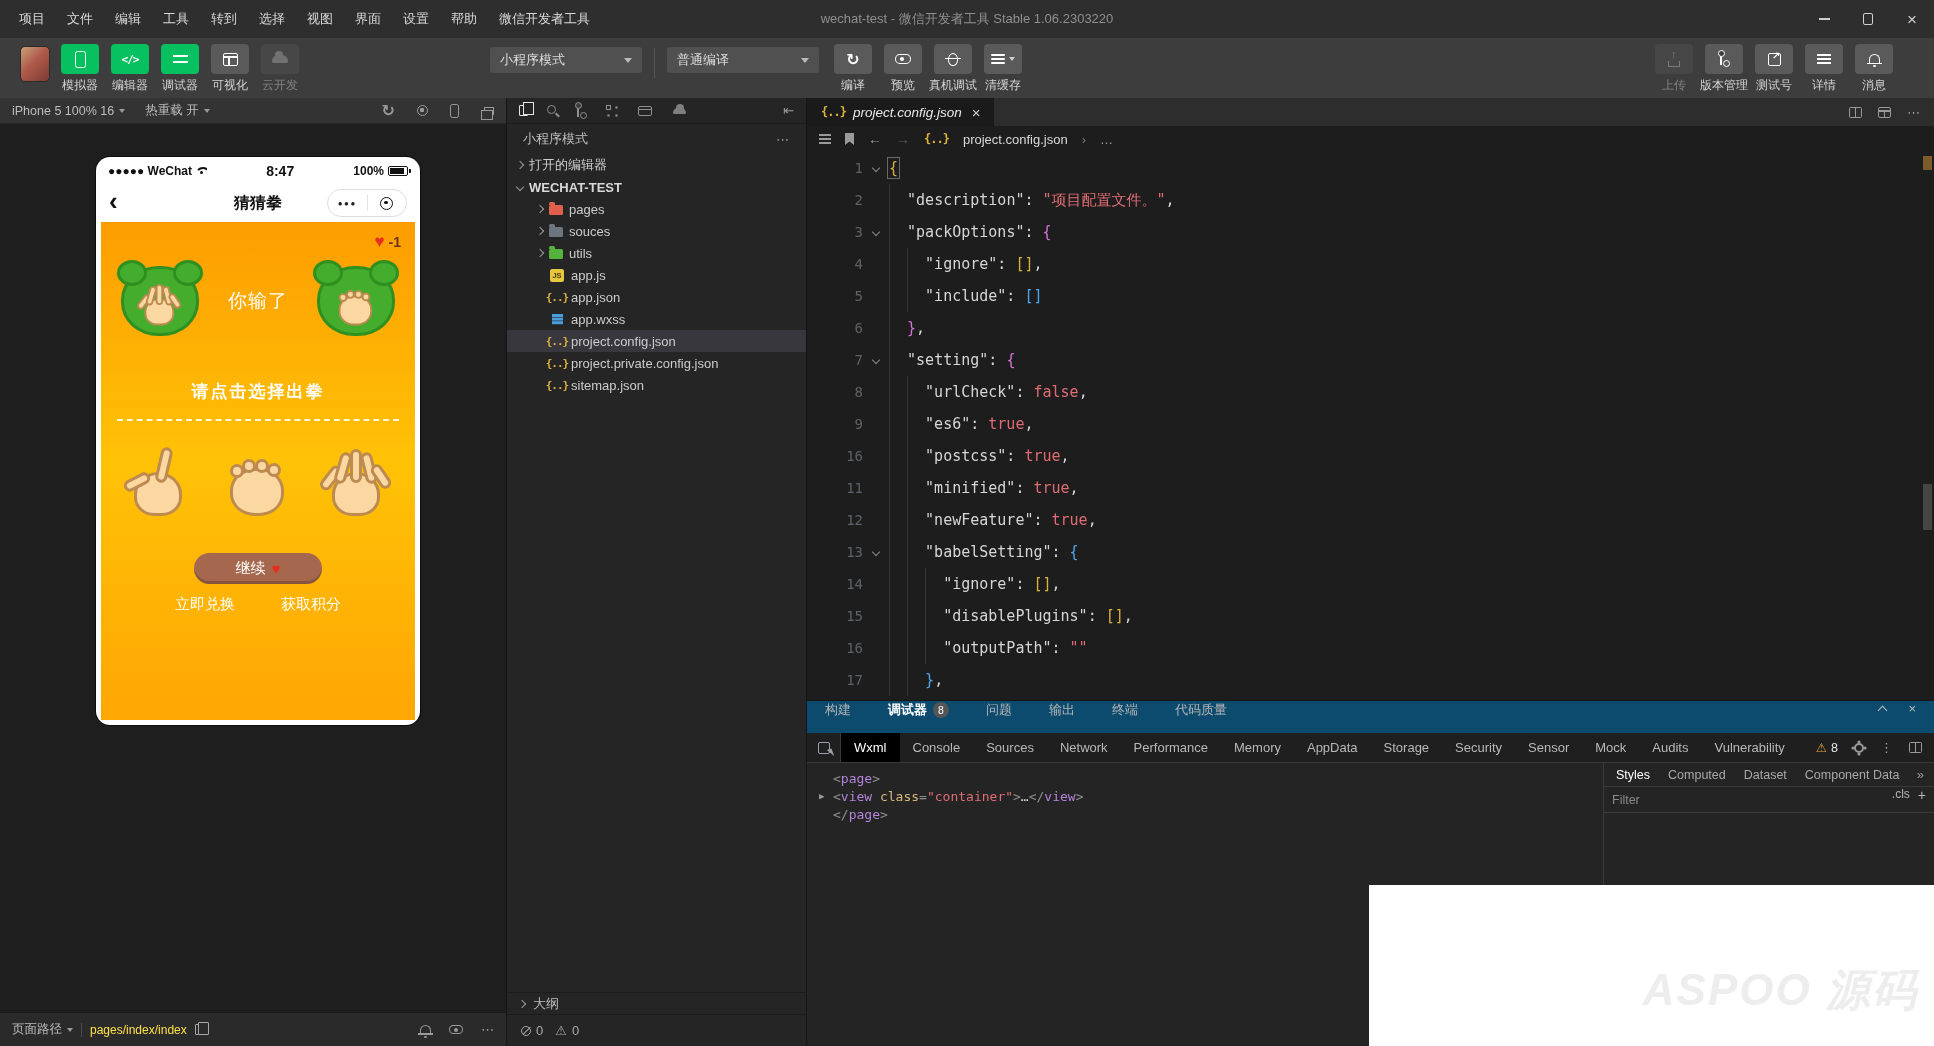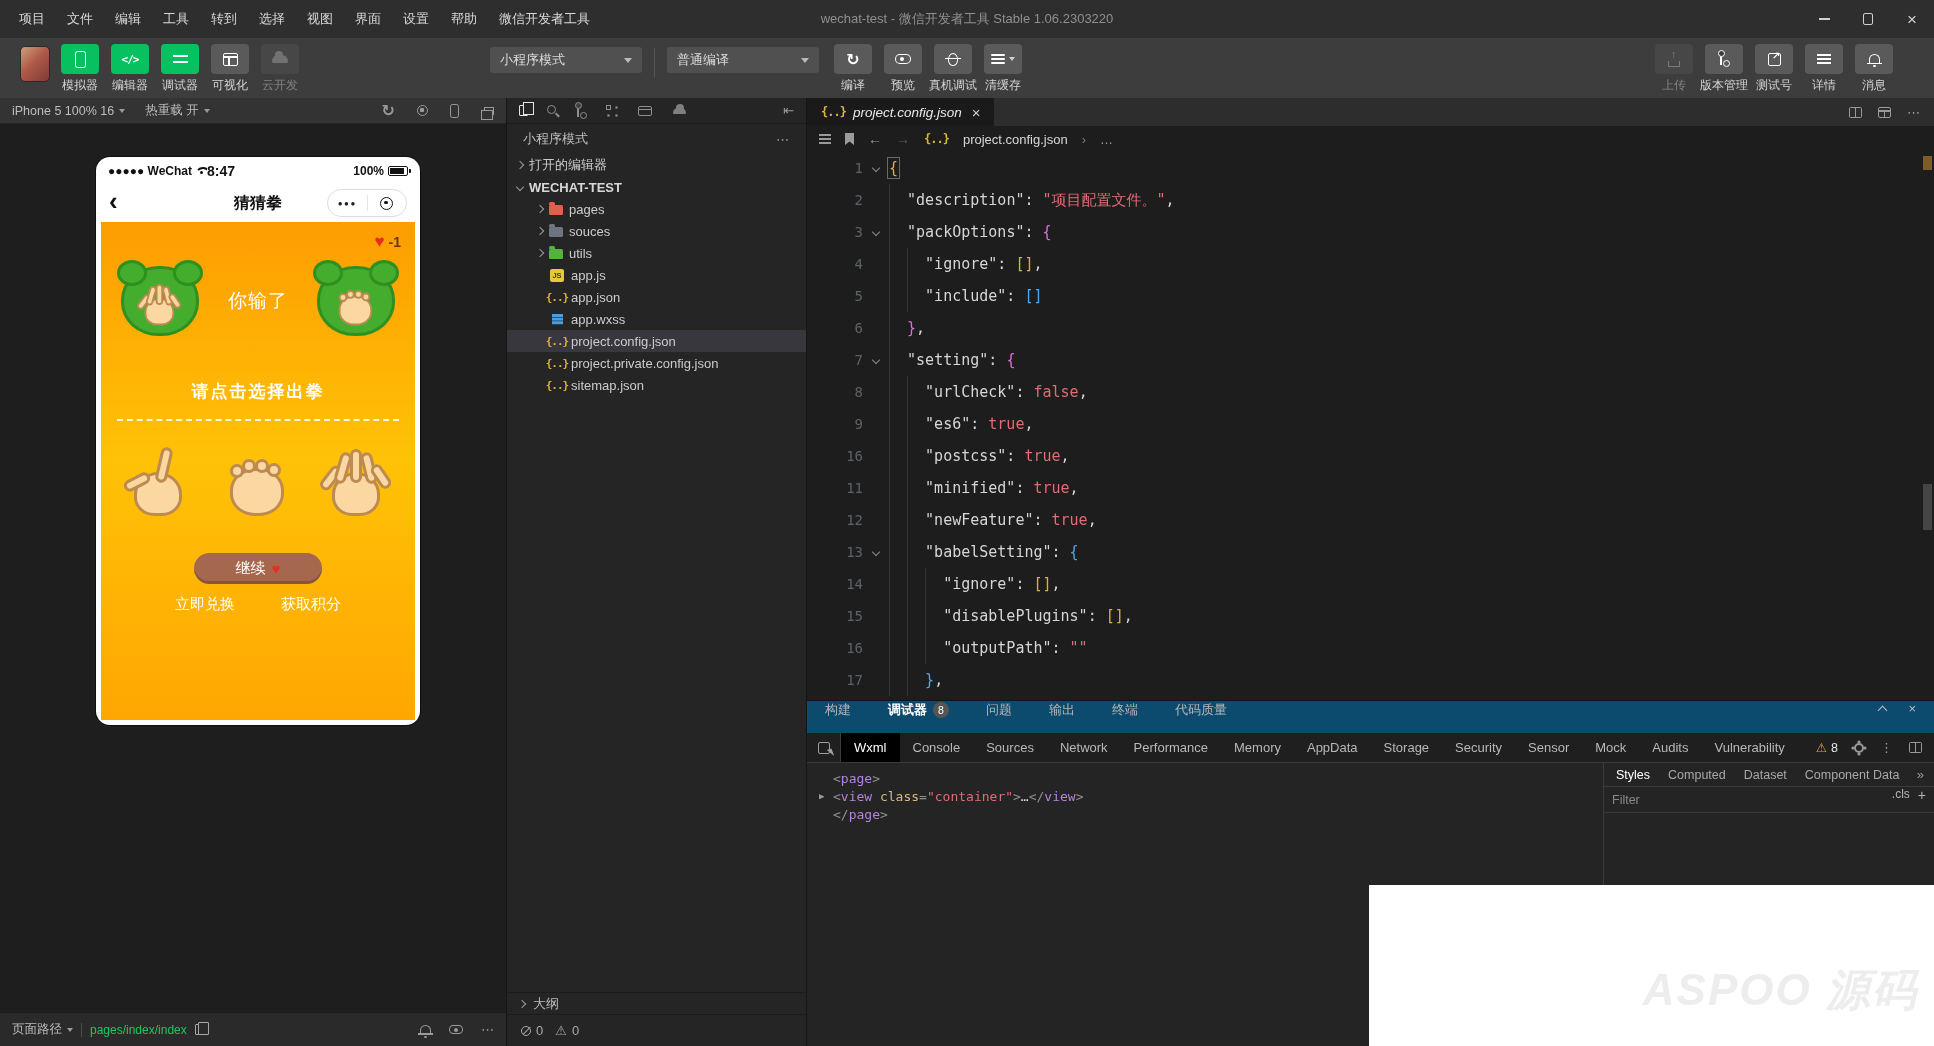--- a/index.html
+++ b/index.html
@@ -81,21 +81,21 @@
   .i-record{width:11px;height:11px;border:1.5px solid currentColor;border-radius:50%;display:inline-block;position:relative}
   .i-record::after{content:"";position:absolute;left:2.2px;top:2.2px;width:3.6px;height:3.6px;background:currentColor;border-radius:1px}
   .i-screens{width:10px;height:8px;border:1.4px solid currentColor;display:inline-block;position:relative;margin-left:3px}
   .i-screens::before{content:"";position:absolute;left:-4px;top:2px;width:10px;height:8px;border:1.4px solid currentColor;background:#333}
   .sim-stage{flex:1;position:relative;background:#1e1e1e;min-height:0}
 
   
   .phone{position:absolute;left:96px;top:33px;width:324px;height:568px;background:#ffffff;border-radius:14px;
     padding:0 5px 5px;display:flex;flex-direction:column;box-shadow:0 0 0 1px #0e0e0e}
   .p-status{height:27px;display:flex;align-items:center;padding:0 7px;color:#111;font-size:12px;font-weight:bold;flex:0 0 auto}
-  .p-time{flex:1;text-align:left;font-size:14px}
+  .p-time{flex:1;text-align:center;font-size:14px}
   .p-batt{display:flex;align-items:center;gap:4px}
   .batt{width:20px;height:10px;border:1.5px solid #111;border-radius:2px;position:relative;display:inline-block}
   .batt::before{content:"";position:absolute;left:1px;top:1px;bottom:1px;right:3px;background:#111}
   .batt::after{content:"";position:absolute;right:-3.6px;top:2px;width:2px;height:4px;background:#111;border-radius:0 1px 1px 0}
   .wifi{width:12px;height:7px;position:relative;display:inline-block;overflow:hidden;margin-left:3px}
   .wifi::before{content:"";position:absolute;left:0;top:0;width:12px;height:12px;border:2px solid #111;border-radius:50%;clip-path:polygon(0 0,100% 0,50% 50%)}
   .wifi::after{content:"";position:absolute;left:4.6px;top:4px;width:3px;height:3px;background:#111;border-radius:50%}
   .p-nav{height:38px;display:flex;align-items:center;padding:0 8px;position:relative;flex:0 0 auto;background:#fff}
   .p-back{font-size:26px;color:#111;font-weight:bold;line-height:1;margin-top:-4px}
   .p-title{position:absolute;left:0;right:0;text-align:center;color:#111;font-size:16px;font-weight:bold}
@@ -134,21 +134,21 @@
   .cont-btn{margin:34px auto 0;width:128px;height:31px;background:#a5684e;border-radius:16px;display:flex;align-items:center;justify-content:center;gap:6px;
     color:#fff;font-size:15px;box-shadow:inset 0 -3px 0 rgba(0,0,0,.18);cursor:pointer}
   .cont-btn .heart{font-size:15px}
   .link-row{display:flex;justify-content:center;gap:46px;margin-top:11px}
   .p-link{color:#ffffff;font-size:15px;cursor:pointer}
   .instr{margin:18px 13px 0;color:#fb3b30;font-size:12.5px;line-height:1.65}
 
   
   .statusbar{height:34px;background:#2a2a2a;border-top:1px solid #1a1a1a;display:flex;align-items:center;padding:0 12px;gap:8px;flex:0 0 auto;color:#a8a8a8;font-size:12px}
   .sb-div{width:1px;height:14px;background:#4a4a4a}
-  .sb-path{color:#22c55e}
+  .sb-path{color:#fde047}
   .i-copy{width:9px;height:11px;border:1.3px solid currentColor;border-radius:1px;display:inline-block;position:relative}
   .i-copy::before{content:"";position:absolute;left:2.4px;top:-3.4px;width:9px;height:11px;border:1.3px solid currentColor;border-radius:1px;background:#2a2a2a}
   .sb-icons{margin-left:auto;display:flex;gap:18px;align-items:center;color:#9a9a9a}
 
   
   .activitybar{height:26px;background:#252526;border-bottom:1px solid #1c1c1c;display:flex;align-items:center;gap:21px;padding:0 12px;flex:0 0 auto;color:#8f8f8f}
   .ai{display:inline-flex;align-items:center;justify-content:center}
   .ai.active{color:#e4e4e4}
   .i-files{width:9px;height:11px;border:1.4px solid currentColor;border-radius:1px;display:inline-block;position:relative}
   .i-files::before{content:"";position:absolute;left:2.6px;top:-3.6px;width:9px;height:11px;border:1.4px solid currentColor;background:#252526}

